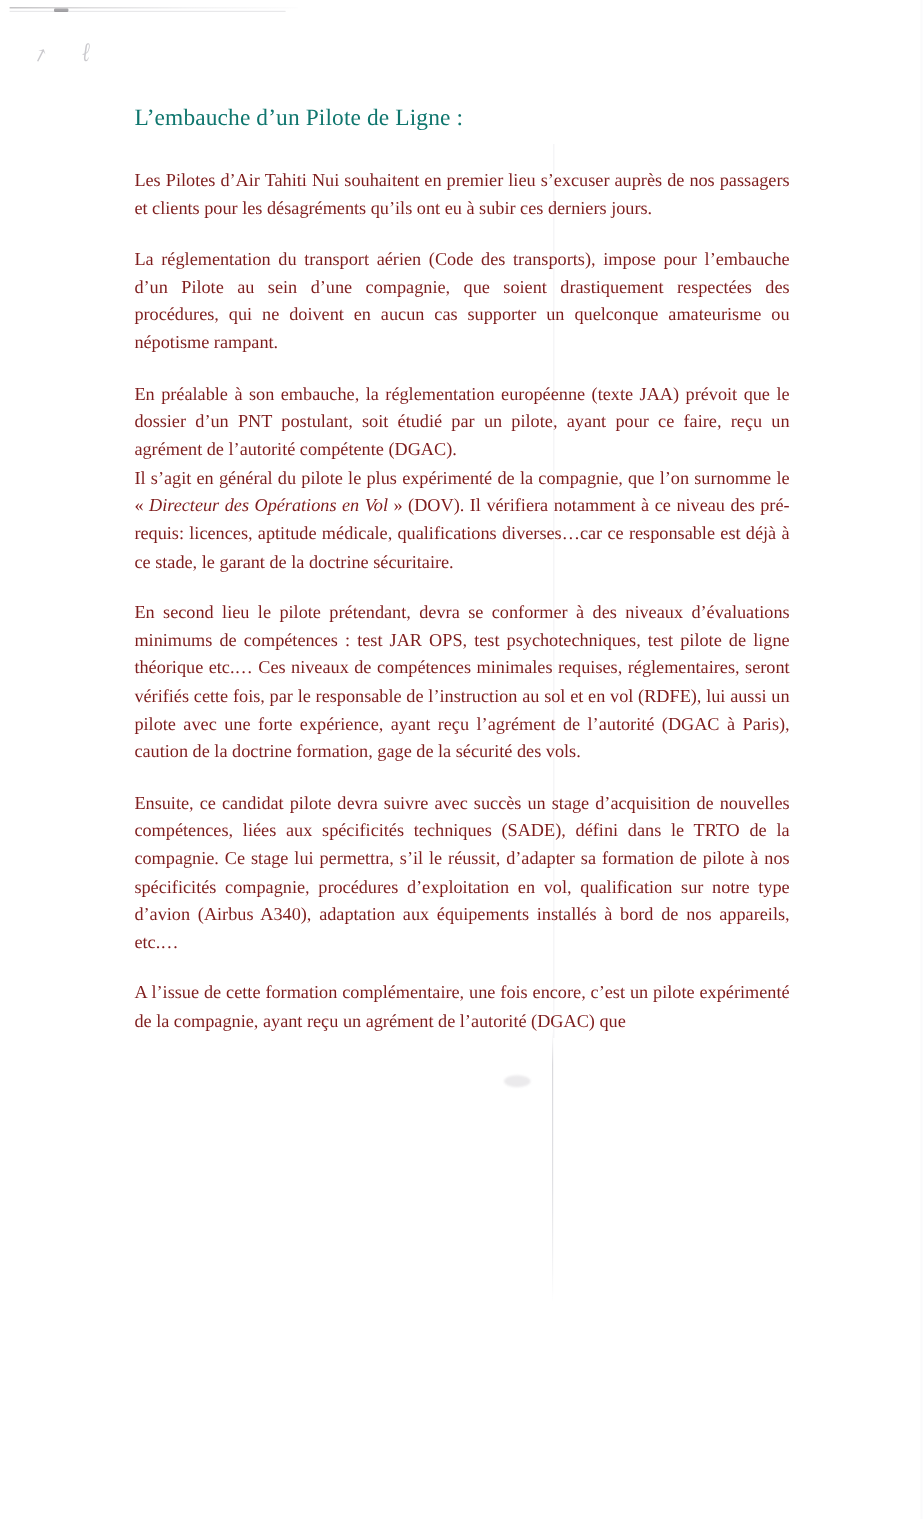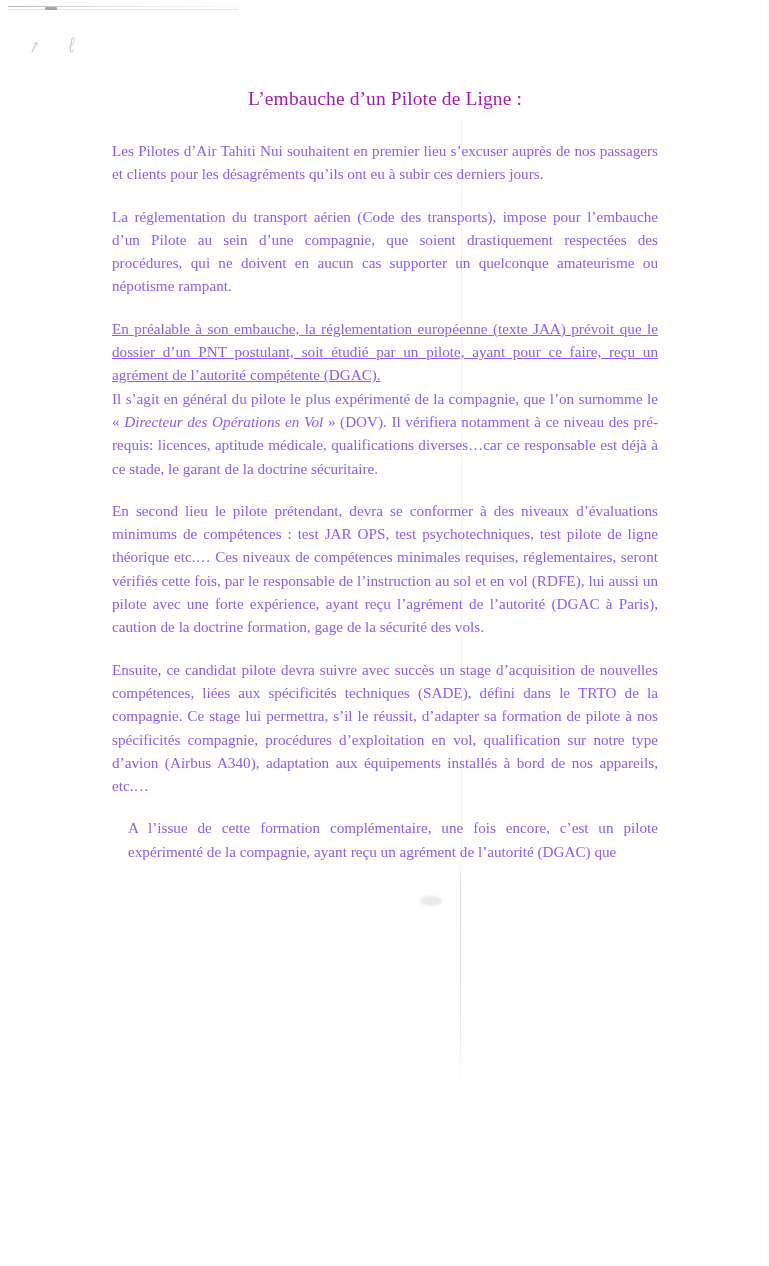--- a/index.html
+++ b/index.html
@@ -104,50 +104,48 @@
   .content {
     position: absolute;
     top: 0;
     left: 112px;
     width: 546px;
   }
 
   .doc-title {
     margin: 0;
     padding-top: 86px;
-    text-align: center;
     font-size: 19.5px;
     font-weight: normal;
     line-height: 26px;
-    color: #a21caf;
+    color: #0f766e;
     letter-spacing: 0.1px;
   }
   .doc-title .tline { display: block; white-space: nowrap; }
 
   .paragraphs {
     padding-top: 27px;
   }
 
   p.para {
     margin: 0 0 19px 0;
     font-size: 15.2px;
     line-height: 23.3px;
     text-align: justify;
     text-justify: inter-word;
-    color: #8b5cf6;
+    color: #7f1d1d;
     hyphens: none;
   }
-  p.para:last-child { margin-bottom: 0; margin-left: 16px; }
+  p.para:last-child { margin-bottom: 0; }
 
   p.para .ital {
     font-style: italic;
   }
   p.para .nbrk {
     display: block;
-    text-decoration: underline;
   }
 </style>
 </head>
 <body>
 
 <div id="page">
 
   <div class="scan-top-edge"></div>
   <div class="scan-top-edge3"></div>
   <div class="scan-top-edge2"></div>

